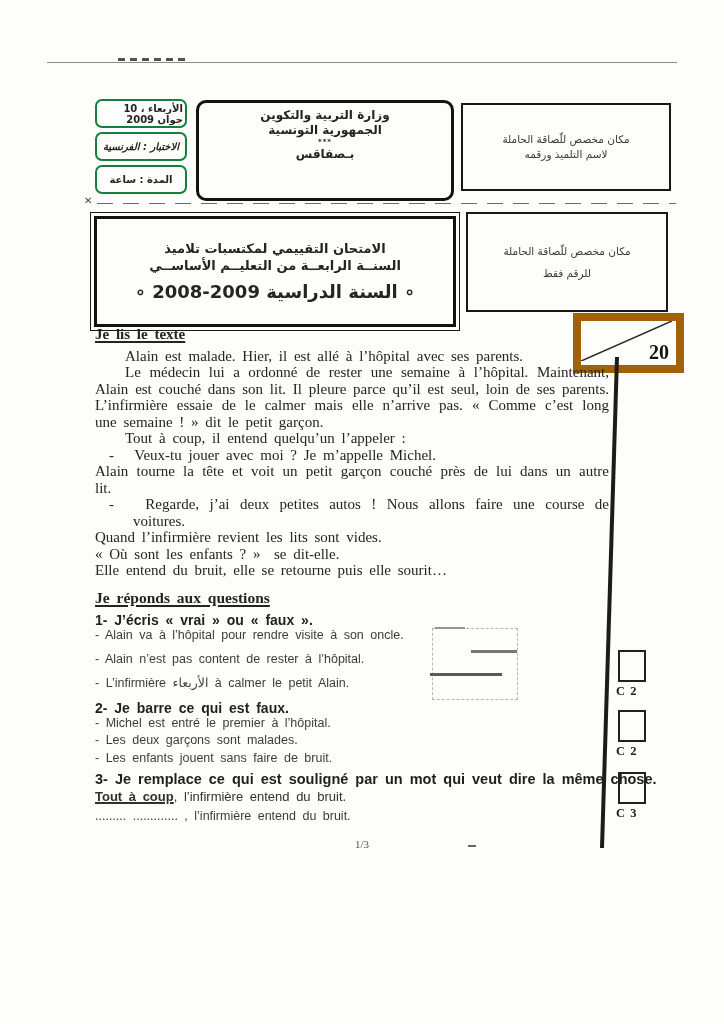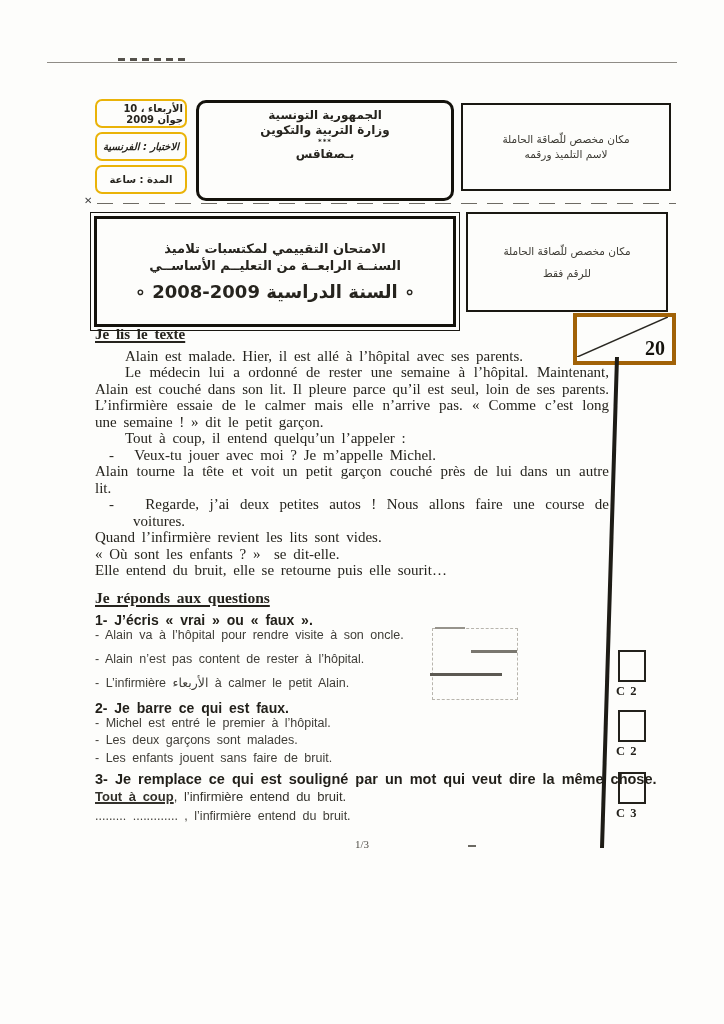--- a/index.html
+++ b/index.html
@@ -7,21 +7,21 @@
     position:relative; width:724px; height:1024px;
     background:#fdfdfb; margin:0 auto; overflow:hidden;
     font-family:"Liberation Serif", serif; color:#26241e;
   }
   
   .top-rule { position:absolute; left:47px; top:62px; width:630px; height:1.4px; background:#8f8c86; }
   .top-dashes { position:absolute; left:118px; top:58px; width:70px; height:3px;
     background:repeating-linear-gradient(90deg,#55524c 0 7px, transparent 7px 12px); }
   
   .hdr-left { position:absolute; left:95px; top:99px; width:92px; }
-  .hbox { border:2px solid #eab308; border-radius:7px; height:25px; margin-bottom:4px;
+  .hbox { border:2px solid #15803d; border-radius:7px; height:25px; margin-bottom:4px;
     display:flex; align-items:center; justify-content:center;
     font:bold 10px "DejaVu Sans", sans-serif; direction:rtl; padding:0 2px; }
   .hbox.slanted span { font-style:italic; }
   .hdr-mid { position:absolute; left:196px; top:100px; width:252px; height:90px;
     border:3px solid #14120c; border-radius:10px; text-align:center;
     font:bold 12px "DejaVu Sans", sans-serif; direction:rtl; padding-top:5px; box-sizing:content-box; }
   .hdr-mid div { line-height:15px; }
   .hdr-mid .stars { font-size:7px; line-height:9px; letter-spacing:1px; }
   .hdr-right { position:absolute; left:461px; top:103px; width:206px; height:84px;
     border:2.5px solid #1a1812; display:flex; flex-direction:column; justify-content:center;
@@ -36,21 +36,21 @@
     border:1.5px solid #1a1812; padding:3px; box-sizing:border-box; }
   .title-inner { width:100%; height:100%; border:3px solid #14120c; box-sizing:border-box;
     display:flex; flex-direction:column; align-items:center; justify-content:center; gap:2px;
     font-family:"DejaVu Sans", sans-serif; direction:rtl; }
   .title-inner .t1,.title-inner .t2 { font-weight:bold; font-size:13px; }
   .title-inner .t3 { font-weight:bold; font-size:18px; margin-top:6px; }
   .num-box { position:absolute; left:466px; top:212px; width:198px; height:96px;
     border:2.5px solid #1a1812; display:flex; flex-direction:column; justify-content:center;
     align-items:center; gap:10px; font:10.5px "DejaVu Sans", sans-serif; color:#3c3a33; direction:rtl; }
   
-  .score-box { position:absolute; left:573px; top:313px; width:95px; height:44px; border:4px solid #a16207; }
+  .score-box { position:absolute; left:573px; top:313px; width:95px; height:44px; border:8px solid #a16207; }
   .score-box svg { position:absolute; left:0; top:0; }
   .score-num { position:absolute; right:7px; bottom:1px; font:bold 20px "Liberation Serif", serif; color:#14120c; }
   
   .vline { position:absolute; left:0; top:0; pointer-events:none; }
   
   .main { position:absolute; left:95px; top:326px; width:514px; font-size:15px; line-height:16.5px; word-spacing:3px; }
   .read-head, .quest-head { font-weight:bold; font-size:15px; text-decoration:underline;
     text-decoration-thickness:1.5px; text-underline-offset:2px; margin:0 0 5px 0; }
   .main p { margin:0; }
   .p-indent { text-indent:30px; }
@@ -93,22 +93,22 @@
     </div>
     <div class="hbox slanted" dir="rtl" lang="ar">
       <span>الاختبار : الفرنسية</span>
     </div>
     <div class="hbox" dir="rtl" lang="ar">
       <span>المدة : ساعة</span>
     </div>
   </div>
 
   <div class="hdr-mid" dir="rtl" lang="ar">
+    <div>وزارة التربية والتكوين</div>
     <div>الجمهورية التونسية</div>
-    <div>وزارة التربية والتكوين</div>
     <div class="stars">***</div>
     <div>بـصفاقس</div>
   </div>
 
   <div class="hdr-right" dir="rtl" lang="ar">
     <div>مكان مخصص للّصاقة الحاملة</div>
     <div>لاسم التلميذ ورقمه</div>
   </div>
 
   <div class="cutline">

